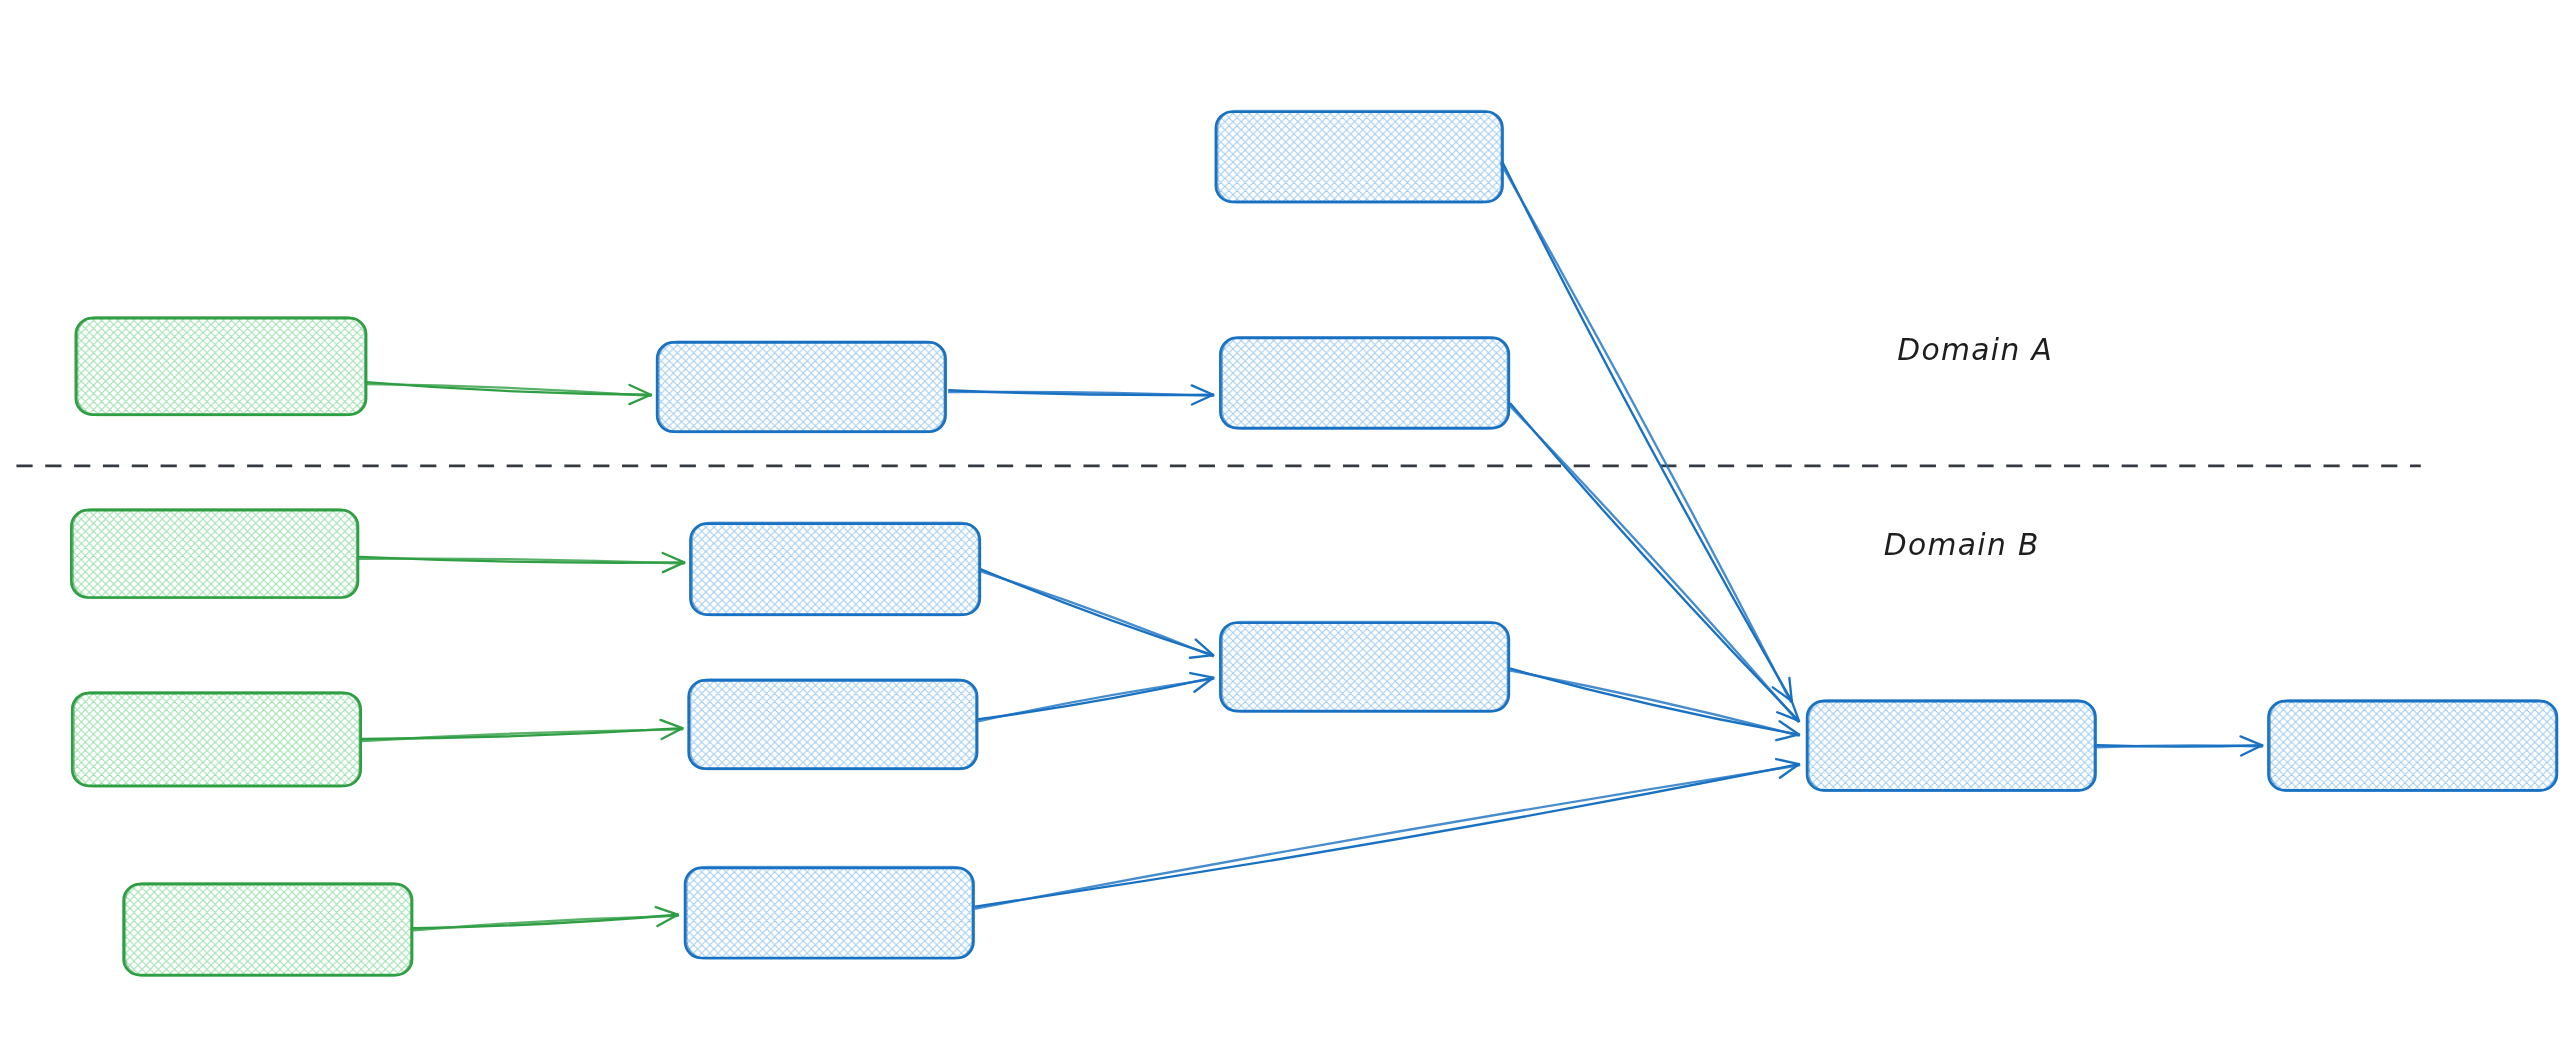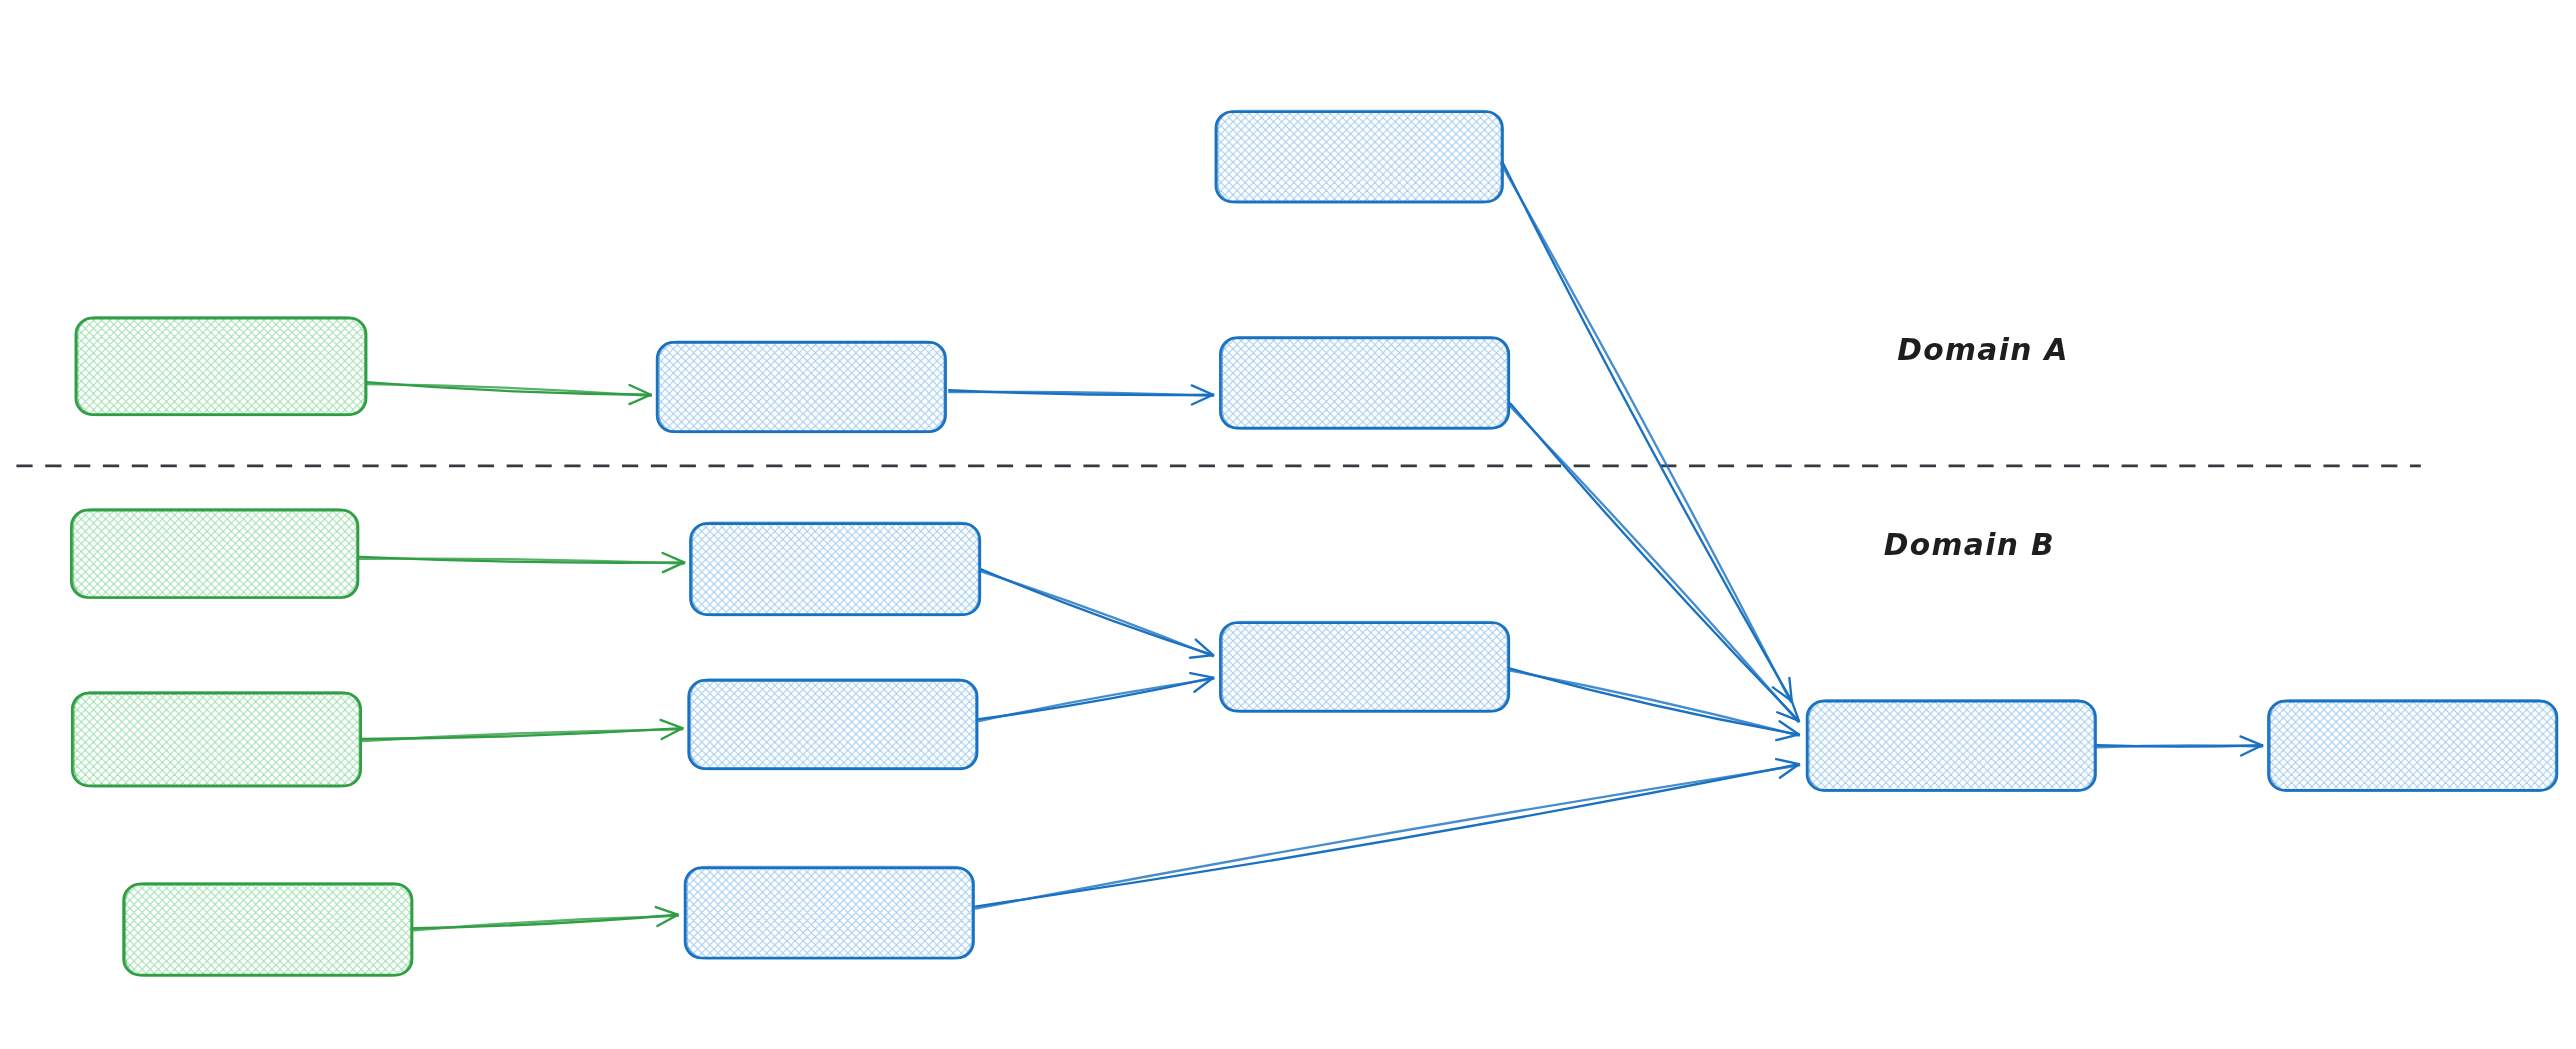--- a/index.html
+++ b/index.html
@@ -6,21 +6,20 @@
     margin: 0;
     padding: 0;
     background: #ffffff;
   }
   .stage {
     position: relative;
     width: 2576px;
     height: 1049px;
     background: #ffffff;
     overflow: hidden;
-    font-weight: bold;
   }
   svg {
     display: block;
   }
   .domain-label {
     font-family: "DejaVu Sans", sans-serif;
     font-style: italic;
     font-size: 33px;
     letter-spacing: 1.5px;
     fill: #1e1e1e;

